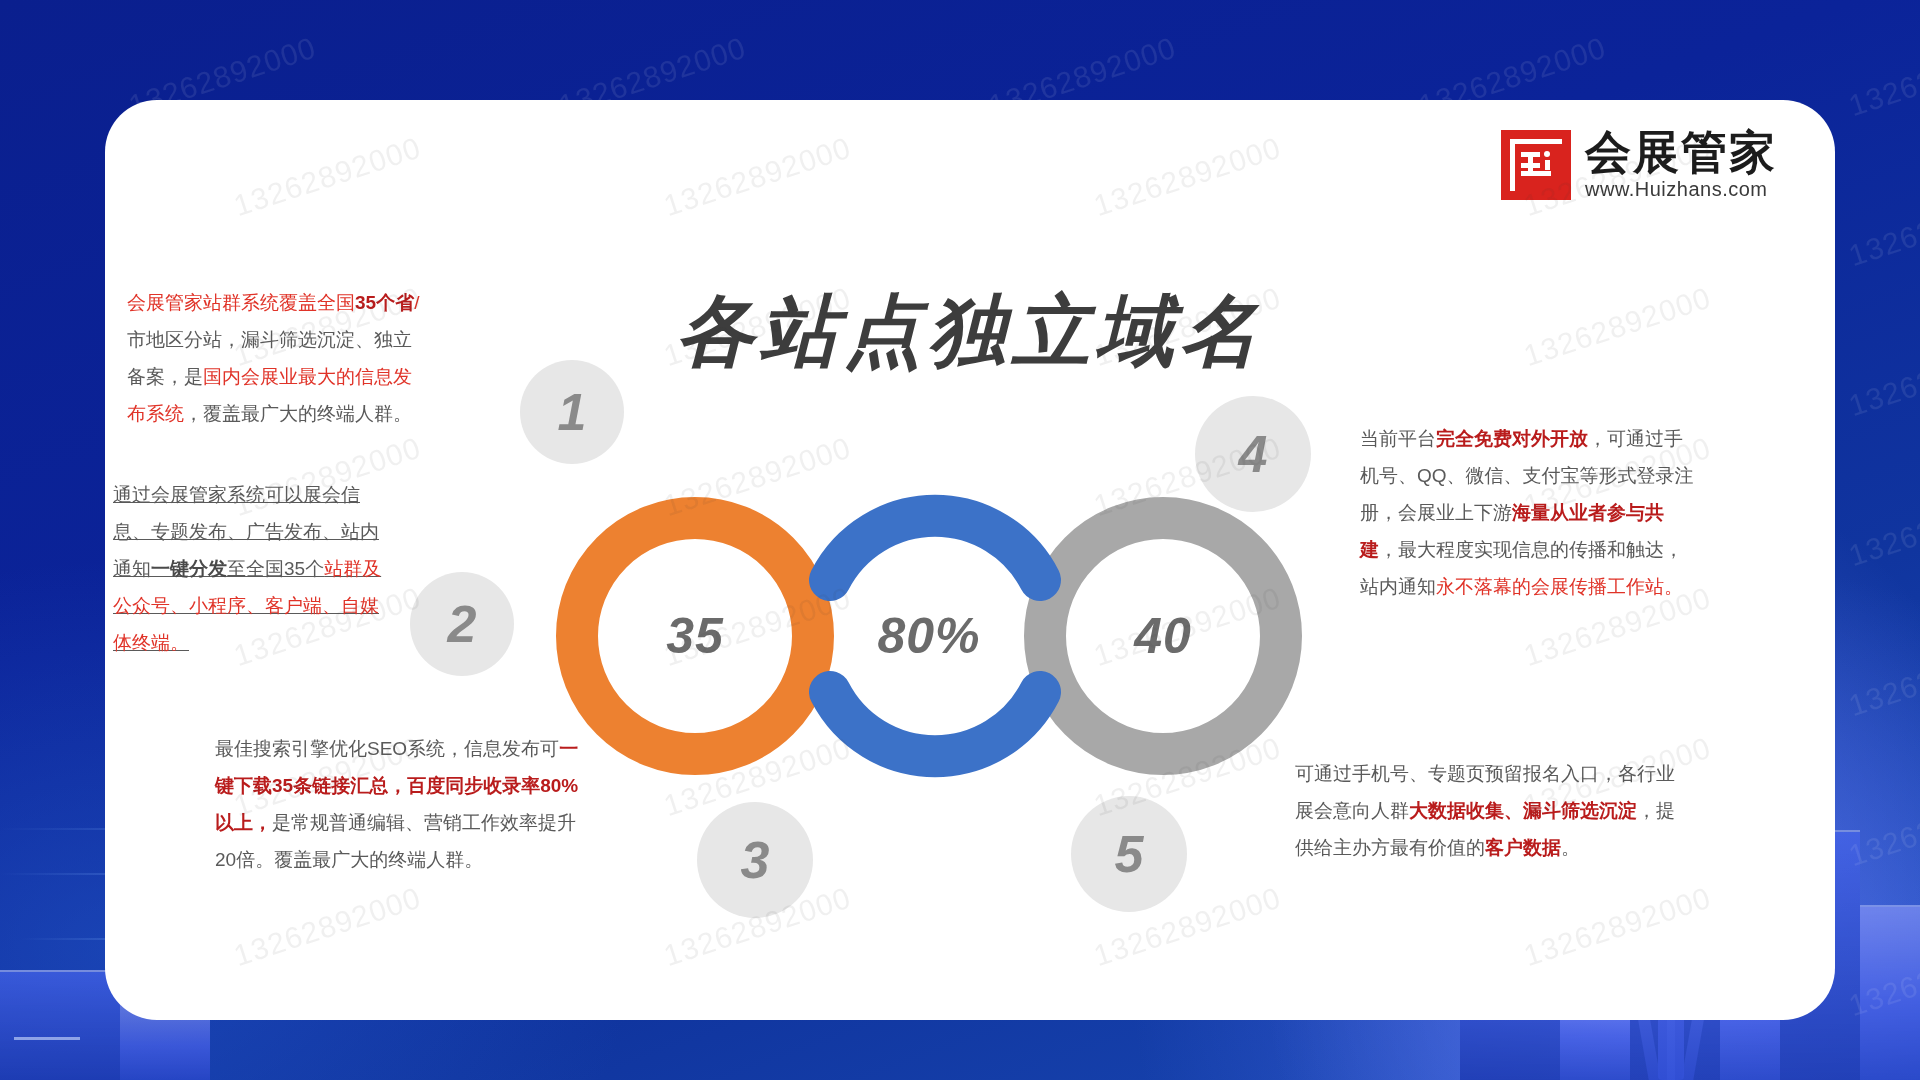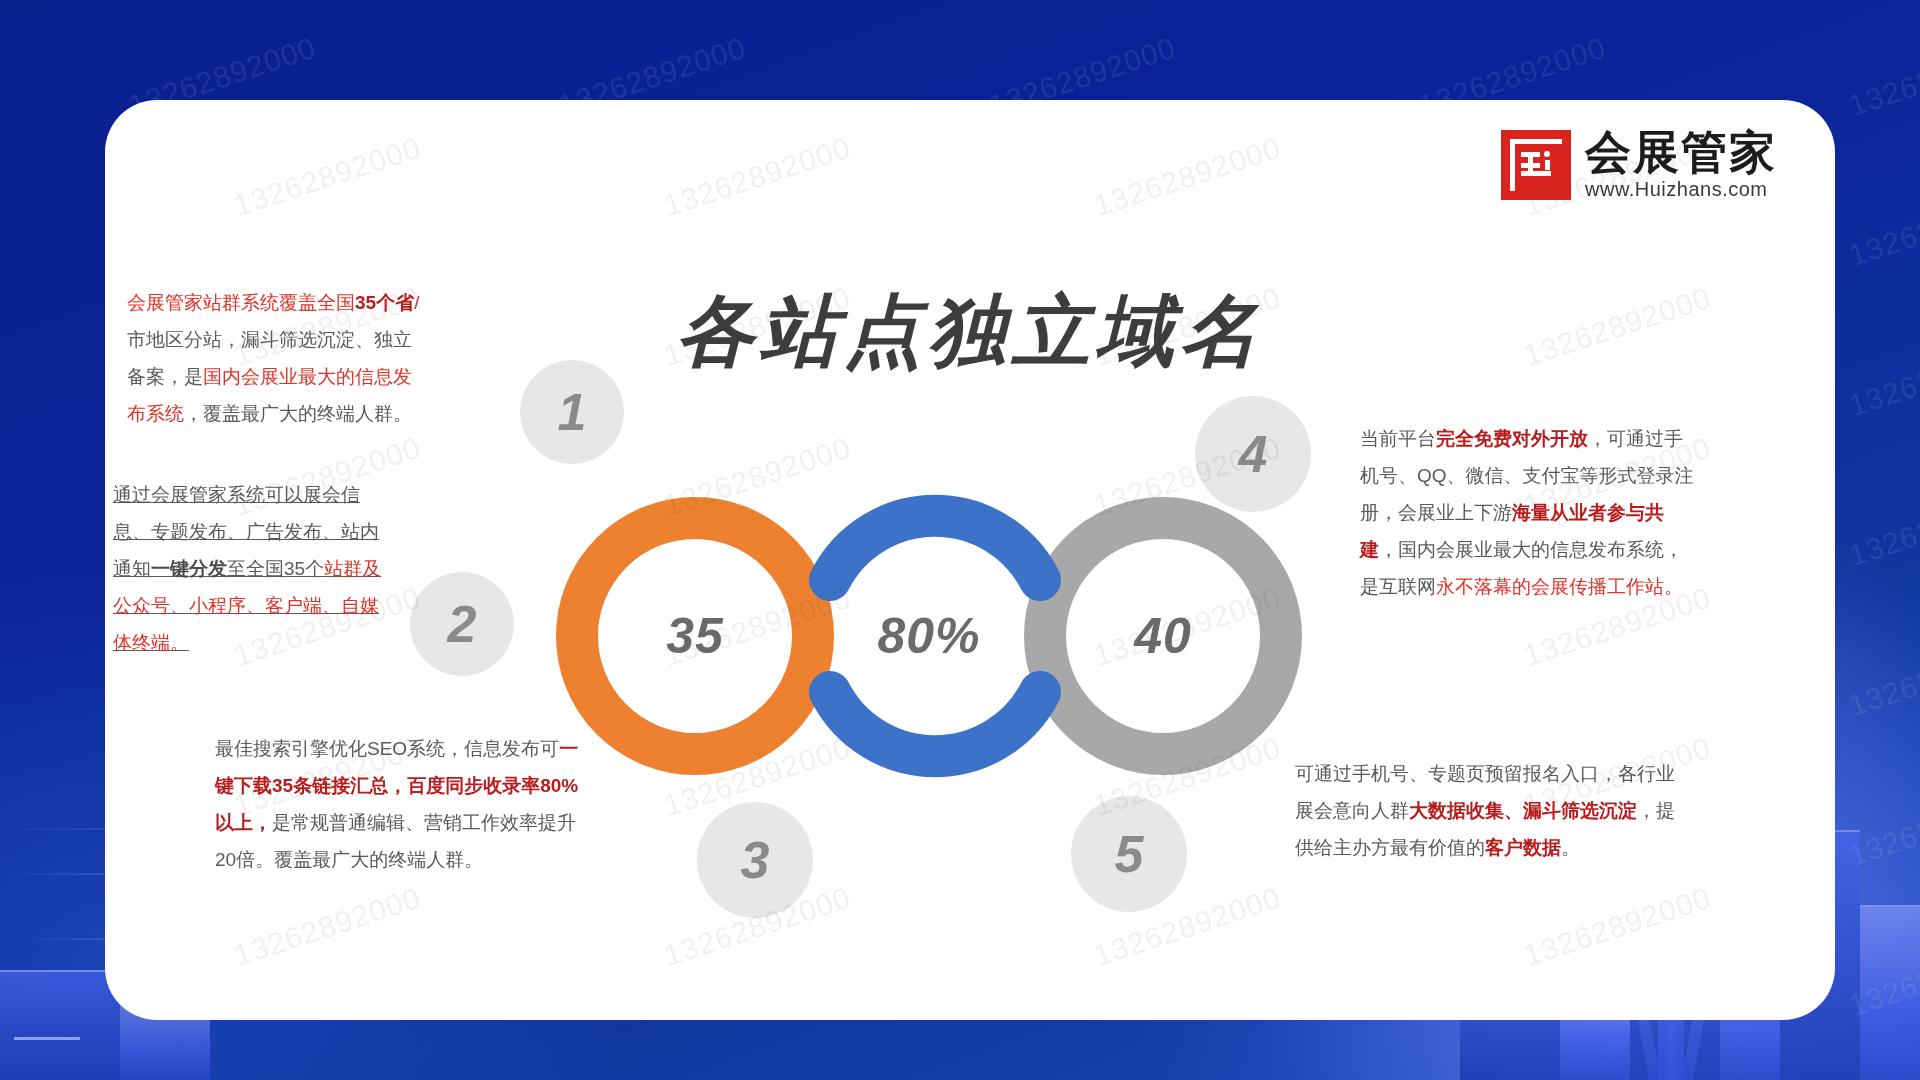--- a/index.html
+++ b/index.html
@@ -221,21 +221,21 @@
 
   <div class="num n1">1</div>
   <div class="num n2">2</div>
   <div class="num n3">3</div>
   <div class="num n4">4</div>
   <div class="num n5">5</div>
 
   <div class="tb t1"><span class="r">会展管家站群系统覆盖全国</span><span class="rb">35个省</span><span class="r">/</span><span>市地区分站，漏斗筛选沉淀、独立备案，是</span><span class="r">国内会展业最大的信息发布系统</span><span>，覆盖最广大的终端人群。</span></div>
   <div class="tb t2"><span>通过会展管家系统可以展会信息、专题发布、广告发布、站内通知</span><span class="b">一键分发</span><span>至全国35个</span><span class="r">站群及公众号、小程序、客户端、自媒体终端。</span></div>
   <div class="tb t3"><span>最佳搜索引擎优化SEO系统，信息发布可</span><span class="rb">一键下载35条链接汇总，百度同步收录率80%以上，</span><span>是常规普通编辑、营销工作效率提升20倍。覆盖最广大的终端人群。</span></div>
-  <div class="tb t4"><span>当前平台</span><span class="rb">完全免费对外开放</span><span>，可通过手机号、QQ、微信、支付宝等形式登录注册，会展业上下游</span><span class="rb">海量从业者参与共建</span><span>，国内会展业最大的信息发布系统，是互联网</span><span class="r">永不落幕的会展传播工作站。</span></div>
+  <div class="tb t4"><span>当前平台</span><span class="rb">完全免费对外开放</span><span>，可通过手机号、QQ、微信、支付宝等形式登录注册，会展业上下游</span><span class="rb">海量从业者参与共建</span><span>，最大程度实现信息的传播和触达，站内通知</span><span class="r">永不落幕的会展传播工作站。</span></div>
   <div class="tb t5"><span>可通过手机号、专题页预留报名入口，各行业展会意向人群</span><span class="rb">大数据收集、漏斗筛选沉淀</span><span>，提供给主办方最有价值的</span><span class="rb">客户数据</span><span>。</span></div>
 
   <div class="wm-layer" id="wm-card">
       <div class="wm on-card" style="left: 130px; top: 90px;">13262892000</div>
       <div class="wm on-card" style="left: 560px; top: 90px;">13262892000</div>
       <div class="wm on-card" style="left: 990px; top: 90px;">13262892000</div>
       <div class="wm on-card" style="left: 1420px; top: 90px;">13262892000</div>
       <div class="wm on-card" style="left: 130px; top: 240px;">13262892000</div>
       <div class="wm on-card" style="left: 560px; top: 240px;">13262892000</div>
       <div class="wm on-card" style="left: 990px; top: 240px;">13262892000</div>

